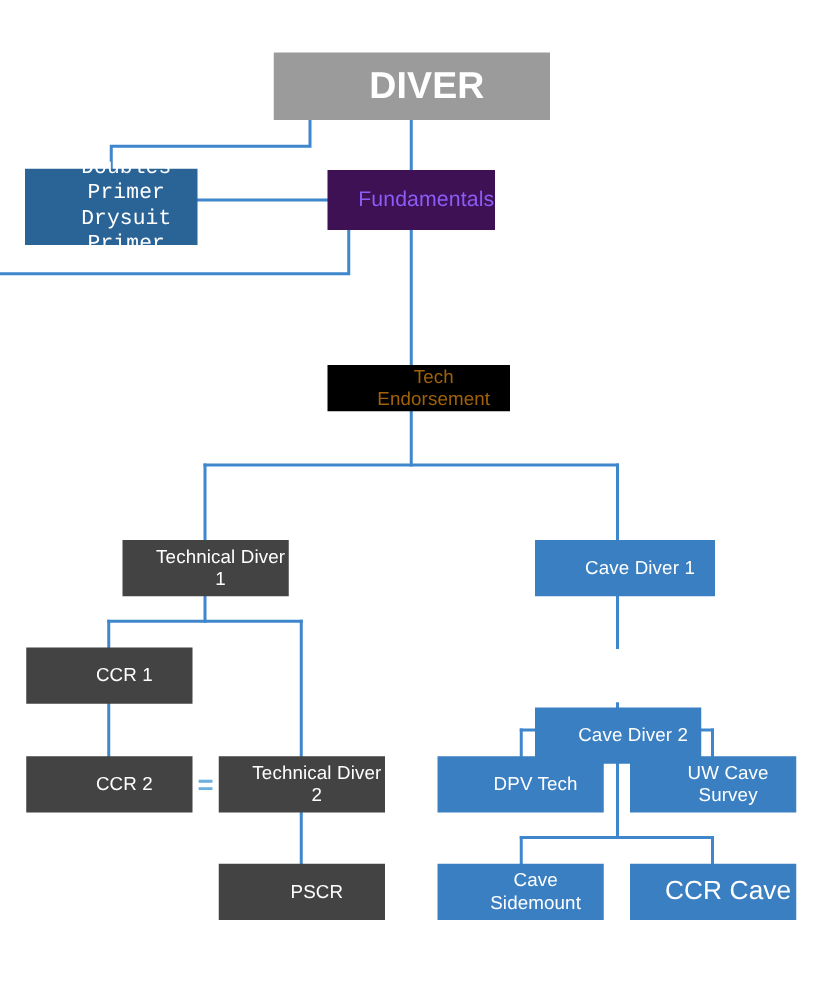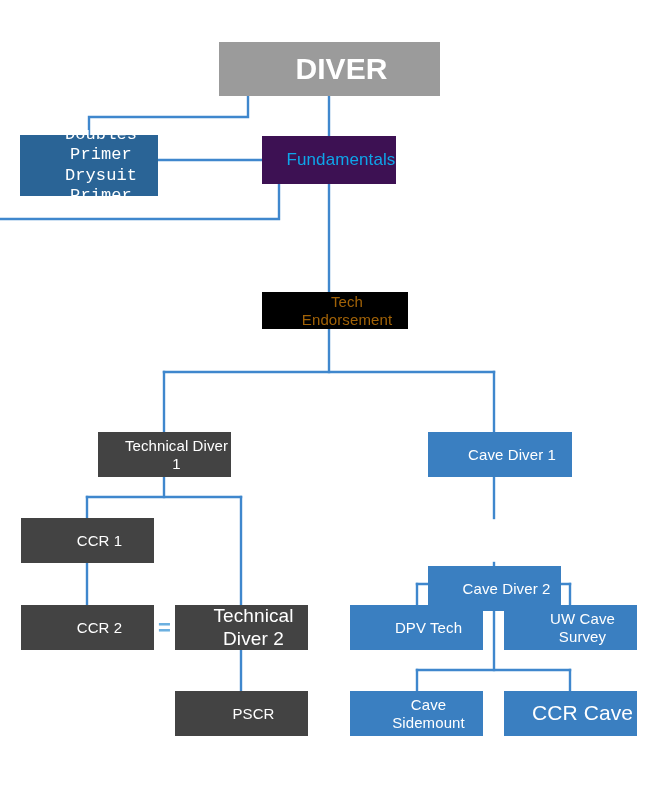--- a/index.html
+++ b/index.html
@@ -76,36 +76,36 @@
       <polyline points="570,670 570,691" fill="none" stroke="#3f87cd" stroke-width="2.4" stroke-linecap="square" stroke-linejoin="miter"></polyline>
     </svg>
   <div id="nodes-layer">
       <div class="node" style="left: 219px; top: 42px; width: 221px; height: 54px; background: rgb(155, 155, 155); color: rgb(255, 255, 255); font-size: 30px; font-weight: 700;">
         <span class="node-label">DIVER</span>
       </div>
       <div class="node" style="left: 20px; top: 135px; width: 138px; height: 61px; background: rgb(42, 100, 150); color: rgb(255, 255, 255); font-size: 17px; font-weight: 400; font-family: Liberation Mono, monospace;">
         <span class="node-label">Doubles Primer
 Drysuit Primer</span>
       </div>
-      <div class="node" style="left: 262px; top: 136px; width: 134px; height: 48px; background: rgb(61, 17, 83); color: #0ea5e9; font-size: 17px; font-weight: 400;">
+      <div class="node" style="left: 262px; top: 136px; width: 134px; height: 48px; background: rgb(61, 17, 83); color: #8b5cf6; font-size: 17px; font-weight: 400;">
         <span class="node-label">Fundamentals</span>
       </div>
       <div class="node" style="left: 262px; top: 292px; width: 146px; height: 37px; background: rgb(0, 0, 0); color: #a16207; font-size: 15px; font-weight: 400;">
         <span class="node-label">Tech Endorsement</span>
       </div>
       <div class="node" style="left: 98px; top: 432px; width: 133px; height: 45px; background: rgb(67, 67, 67); color: rgb(255, 255, 255); font-size: 15px; font-weight: 400;">
         <span class="node-label">Technical Diver 1</span>
       </div>
       <div class="node" style="left: 21px; top: 518px; width: 133px; height: 45px; background: rgb(67, 67, 67); color: rgb(255, 255, 255); font-size: 15px; font-weight: 400;">
         <span class="node-label">CCR 1</span>
       </div>
       <div class="node" style="left: 21px; top: 605px; width: 133px; height: 45px; background: rgb(67, 67, 67); color: rgb(255, 255, 255); font-size: 15px; font-weight: 400;">
         <span class="node-label">CCR 2</span>
       </div>
-      <div class="node" style="left: 175px; top: 605px; width: 133px; height: 45px; background: rgb(67, 67, 67); color: rgb(255, 255, 255); font-size: 19px; font-weight: 400; justify-content: center;">
+      <div class="node" style="left: 175px; top: 605px; width: 133px; height: 45px; background: rgb(67, 67, 67); color: rgb(255, 255, 255); font-size: 15px; font-weight: 400; justify-content: center;">
         <span class="node-label">Technical Diver 2</span>
       </div>
       <div class="node" style="left: 175px; top: 691px; width: 133px; height: 45px; background: rgb(67, 67, 67); color: rgb(255, 255, 255); font-size: 15px; font-weight: 400;">
         <span class="node-label">PSCR</span>
       </div>
       <div class="node" style="left: 428px; top: 432px; width: 144px; height: 45px; background: rgb(58, 127, 193); color: rgb(255, 255, 255); font-size: 15px; font-weight: 400;">
         <span class="node-label">Cave Diver 1</span>
       </div>
       <div class="node" style="left: 428px; top: 518px; width: 133px; height: 45px; background: rgb(58, 127, 193); color: rgb(255, 255, 255); font-size: 15px; font-weight: 400; margin-top: 48px;">
         <span class="node-label">Cave Diver 2</span>

